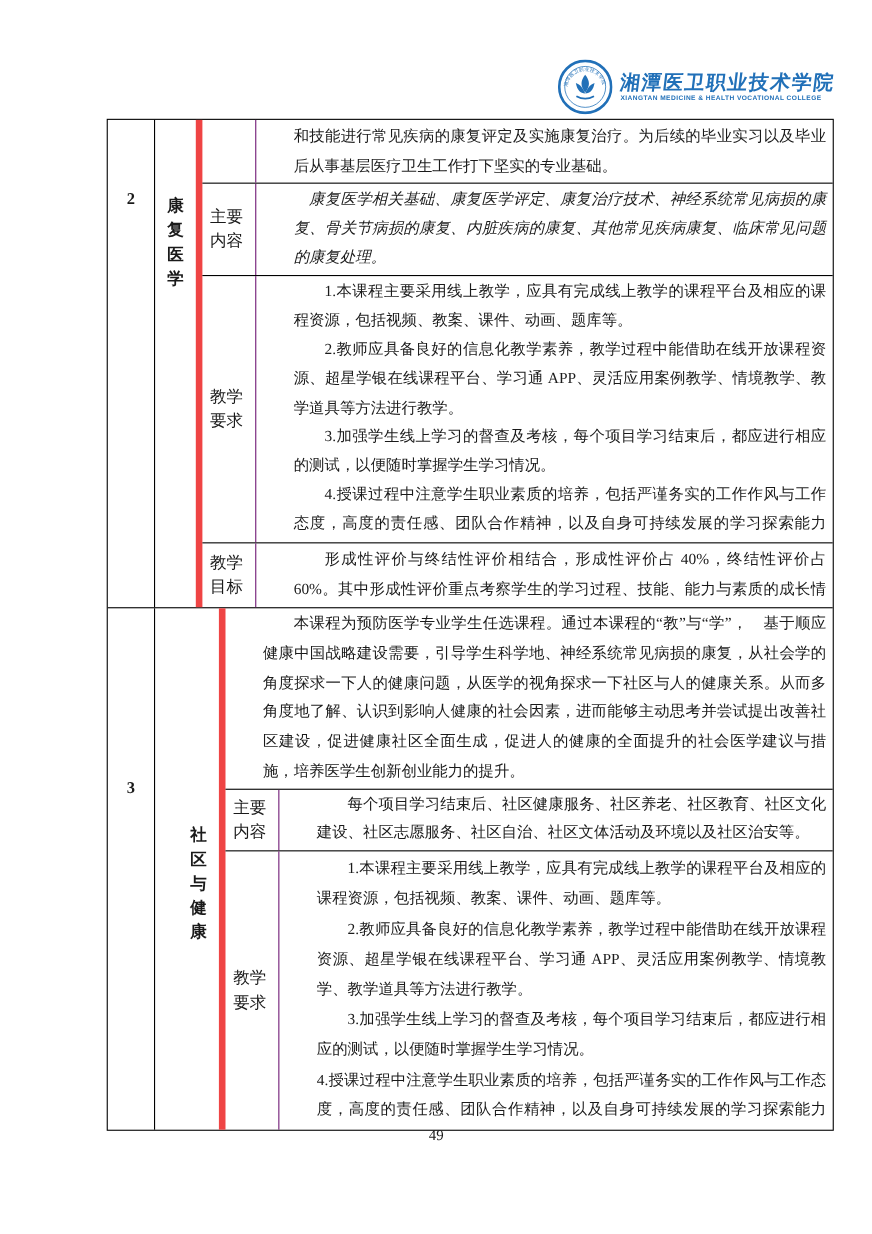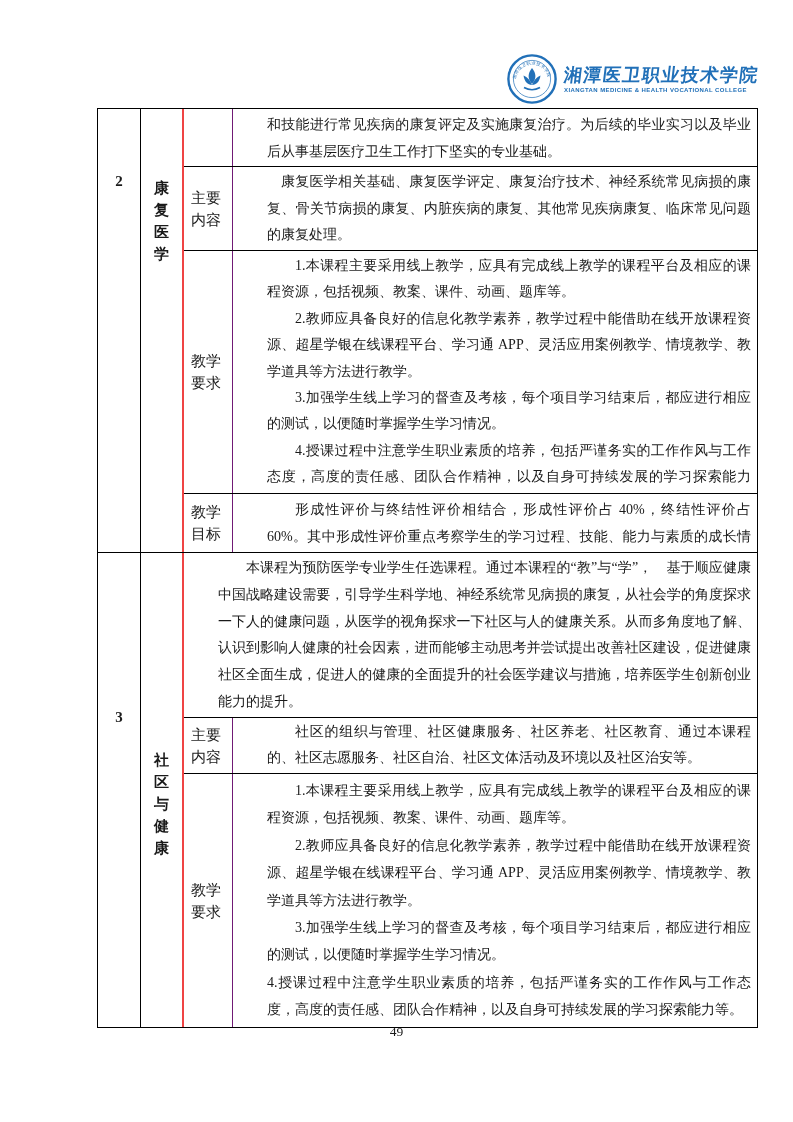--- a/index.html
+++ b/index.html
@@ -35,28 +35,28 @@
     box-sizing:border-box;
   }
   .sec{display:flex;}
   .sec + .sec{border-top:1px solid #000;}
   .cell{box-sizing:border-box;overflow:hidden;}
   .idx{
     width:43px;border-right:1px solid #000;
     text-align:center;font-weight:bold;font-size:15px;
   }
   .course{
-    width:43px;border-right:2px solid #ef4444;
+    width:43px;border-right:6px solid #ef4444;
     text-align:center;font-weight:bold;font-size:15px;line-height:22px;
     padding-left:6px;padding-right:6px;
   }
   .s0 .idx{padding-top:64px;}
   .s0 .course{padding-top:68px;}
   .s1 .idx{padding-top:156px;}
-  .s1 .course{padding-top:196px;}
+  .s1 .course{padding-top:196px;margin-left:21px;}
   .subcol{flex:1;display:flex;flex-direction:column;}
   .sub{display:flex;border-bottom:1px solid #000;}
   .sub:last-child{border-bottom:none;}
   .lbl{
     width:49px;border-right:1px solid #701a75;
     display:flex;align-items:center;justify-content:center;
     text-align:left;font-weight:normal;font-size:15px;line-height:22px;
     padding:0 7px;
   }
   .cont{
@@ -118,21 +118,21 @@
         <div class="subcol">
           <div class="sub">
             <div class="cell lbl"></div>
             <div class="cell cont">
               <p style="text-indent: 0em;">和技能进行常见疾病的康复评定及实施康复治疗。为后续的毕业实习以及毕业后从事基层医疗卫生工作打下坚实的专业基础。</p>
             </div>
           </div>
           <div class="sub">
             <div class="cell lbl">主要内容</div>
             <div class="cell cont">
-              <p style="text-indent: 1em;">康复医学相关基础、康复医学评定、康复治疗技术、神经系统常见病损的康复、骨关节病损的康复、内脏疾病的康复、其他常见疾病康复、临床常见问题的康复处理。</p>
+              <p style="text-indent: 1em; font-style: italic;">康复医学相关基础、康复医学评定、康复治疗技术、神经系统常见病损的康复、骨关节病损的康复、内脏疾病的康复、其他常见疾病康复、临床常见问题的康复处理。</p>
             </div>
           </div>
           <div class="sub">
             <div class="cell lbl">教学要求</div>
             <div class="cell cont">
               <p style="text-indent: 2em;">1.本课程主要采用线上教学，应具有完成线上教学的课程平台及相应的课程资源，包括视频、教案、课件、动画、题库等。</p>
               <p style="text-indent: 2em;">2.教师应具备良好的信息化教学素养，教学过程中能借助在线开放课程资源、超星学银在线课程平台、学习通 APP、灵活应用案例教学、情境教学、教学道具等方法进行教学。</p>
               <p style="text-indent: 2em;">3.加强学生线上学习的督查及考核，每个项目学习结束后，都应进行相应的测试，以便随时掌握学生学习情况。</p>
               <p style="text-indent: 2em;">4.授课过程中注意学生职业素质的培养，包括严谨务实的工作作风与工作态度，高度的责任感、团队合作精神，以及自身可持续发展的学习探索能力等。</p>
             </div>
@@ -150,21 +150,21 @@
         <div class="cell course">社区与健康</div>
         <div class="subcol">
           <div class="sub">
             <div class="cell cont">
               <p style="text-indent: 2em;">本课程为预防医学专业学生任选课程。通过本课程的“教”与“学”，　基于顺应健康中国战略建设需要，引导学生科学地、神经系统常见病损的康复，从社会学的角度探求一下人的健康问题，从医学的视角探求一下社区与人的健康关系。从而多角度地了解、认识到影响人健康的社会因素，进而能够主动思考并尝试提出改善社区建设，促进健康社区全面生成，促进人的健康的全面提升的社会医学建议与措施，培养医学生创新创业能力的提升。</p>
             </div>
           </div>
           <div class="sub">
             <div class="cell lbl">主要内容</div>
             <div class="cell cont">
-              <p style="text-indent: 2em;">社区的组织与管理、社区健康服务、社区养老、社区教育、通过本课程的、社区志愿服务、社区自治、社区文体活动及环境以及社区治安等。</p>
+              <p style="text-indent: 2em;">每个项目学习结束后、社区健康服务、社区养老、社区教育、社区文化建设、社区志愿服务、社区自治、社区文体活动及环境以及社区治安等。</p>
             </div>
           </div>
           <div class="sub">
             <div class="cell lbl">教学要求</div>
             <div class="cell cont">
               <p style="text-indent: 2em;">1.本课程主要采用线上教学，应具有完成线上教学的课程平台及相应的课程资源，包括视频、教案、课件、动画、题库等。</p>
               <p style="text-indent: 2em;">2.教师应具备良好的信息化教学素养，教学过程中能借助在线开放课程资源、超星学银在线课程平台、学习通 APP、灵活应用案例教学、情境教学、教学道具等方法进行教学。</p>
               <p style="text-indent: 2em;">3.加强学生线上学习的督查及考核，每个项目学习结束后，都应进行相应的测试，以便随时掌握学生学习情况。</p>
               <p style="text-indent: 0em;">4.授课过程中注意学生职业素质的培养，包括严谨务实的工作作风与工作态度，高度的责任感、团队合作精神，以及自身可持续发展的学习探索能力等。</p>
             </div>

